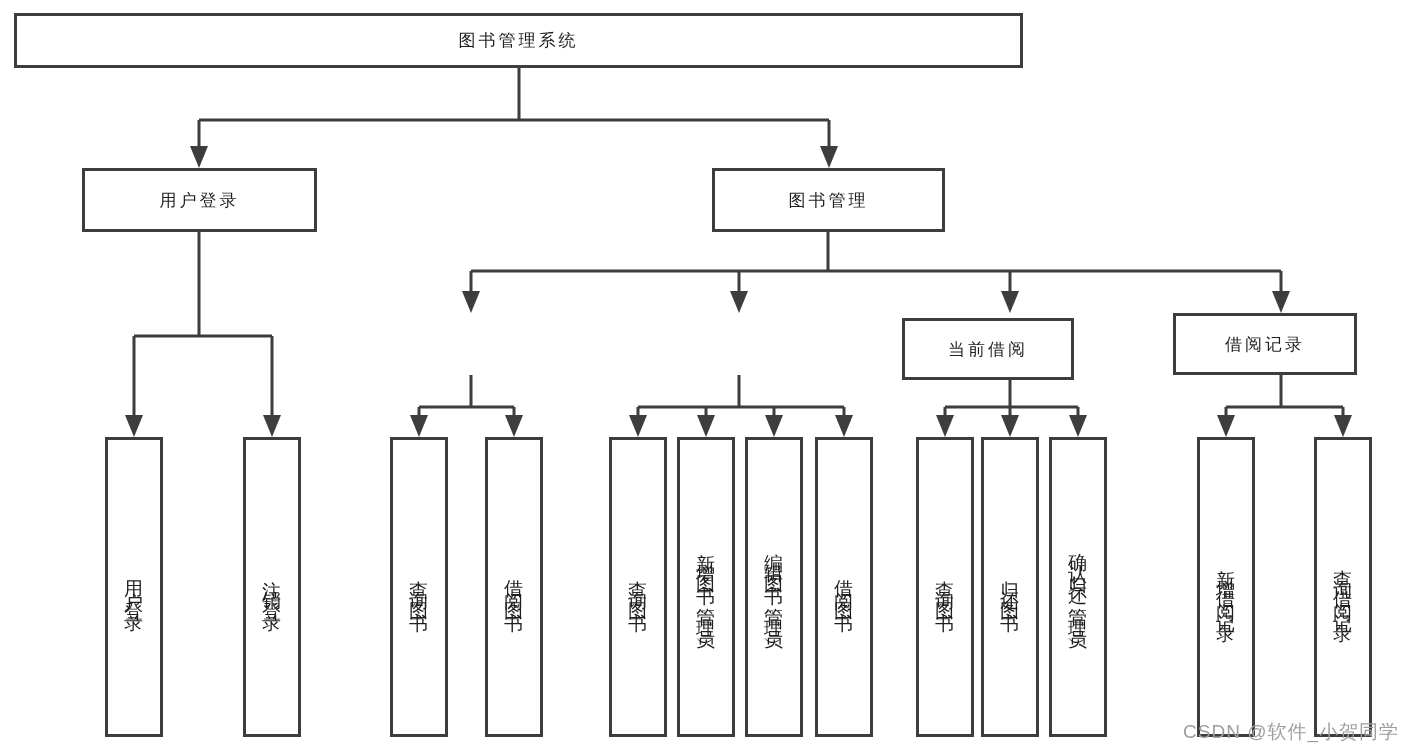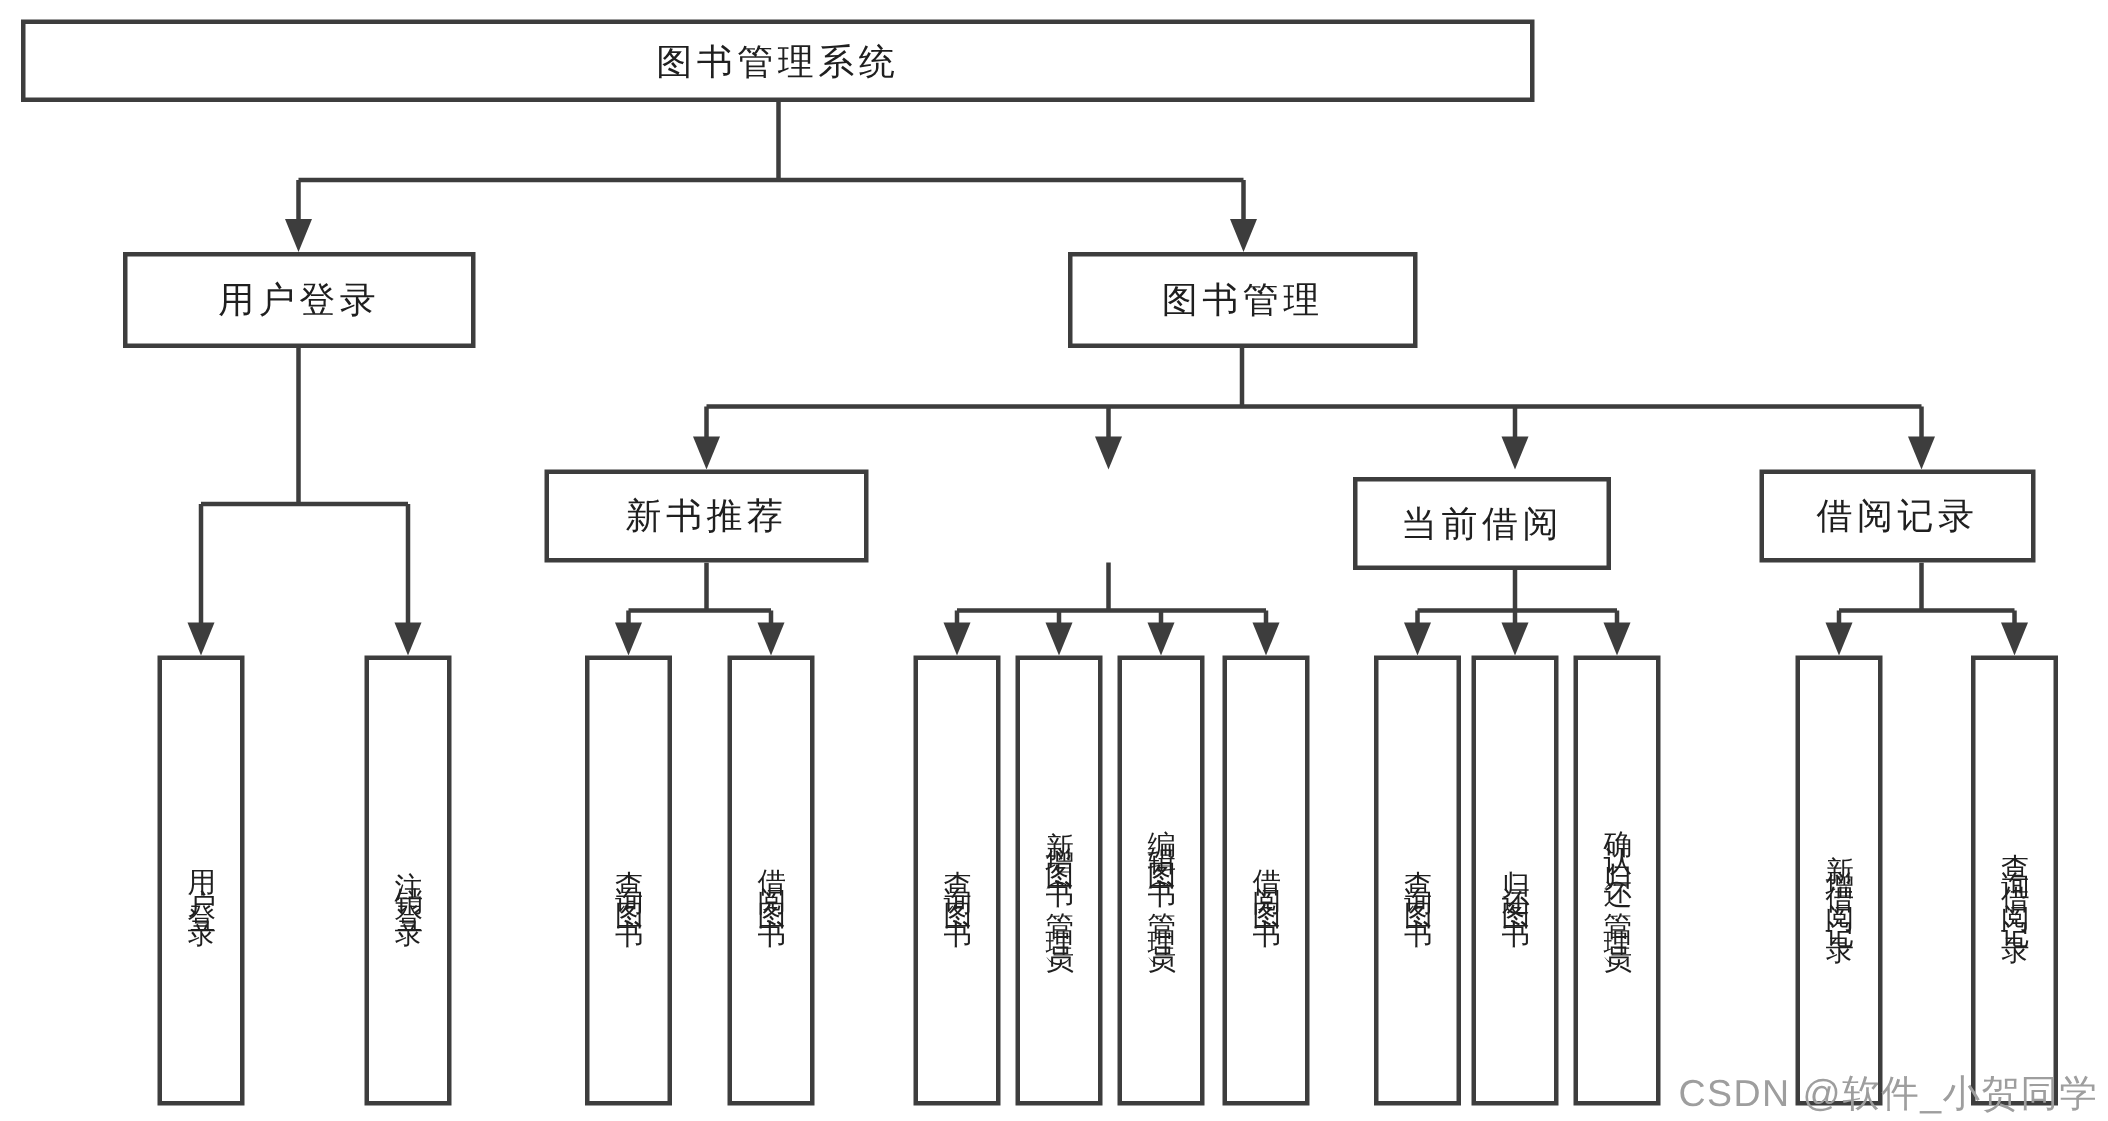--- a/index.html
+++ b/index.html
@@ -17,35 +17,35 @@
     position:absolute;
     box-sizing:border-box;
     border:3px solid var(--stroke,#3d3d3d);
     background:#fff;
     display:flex;
     align-items:center;
     justify-content:center;
     color:var(--text,#1f1f1f);
   }
   .node.h span{
-    font-size:24px;
+    font-size:17px;
     letter-spacing:3px;
     white-space:nowrap;
   }
   .node.v span{
     writing-mode:vertical-rl;
     font-size:19px;
     letter-spacing:11px;
     line-height:1;
     white-space:nowrap;
   }
   .watermark{
     position:absolute;
     right:6px;bottom:2px;
-    font-size:25px;
+    font-size:19px;
     letter-spacing:1px;
     color:var(--watermark,#9e9e9e);
     white-space:nowrap;
   }
 </style>
 </head>
 <body>
 
 <div class="canvas">
 
@@ -103,23 +103,20 @@
     <span>图书管理系统</span>
   </div>
 
   <div class="node h" style="left:82px;top:168px;width:235px;height:64px">
     <span>用户登录</span>
   </div>
   <div class="node h" style="left:712px;top:168px;width:233px;height:64px">
     <span>图书管理</span>
   </div>
 
-  <div class="node h" style="left:363px;top:313px;width:216px;height:62px">
-    <span>新书推荐</span>
-  </div>
   <div class="node h" style="left:902px;top:318px;width:172px;height:62px">
     <span>当前借阅</span>
   </div>
   <div class="node h" style="left:1173px;top:313px;width:184px;height:62px">
     <span>借阅记录</span>
   </div>
 
   <div class="node v" style="left:105px;top:437px;width:58px;height:300px">
     <span>用户登录</span>
   </div>

